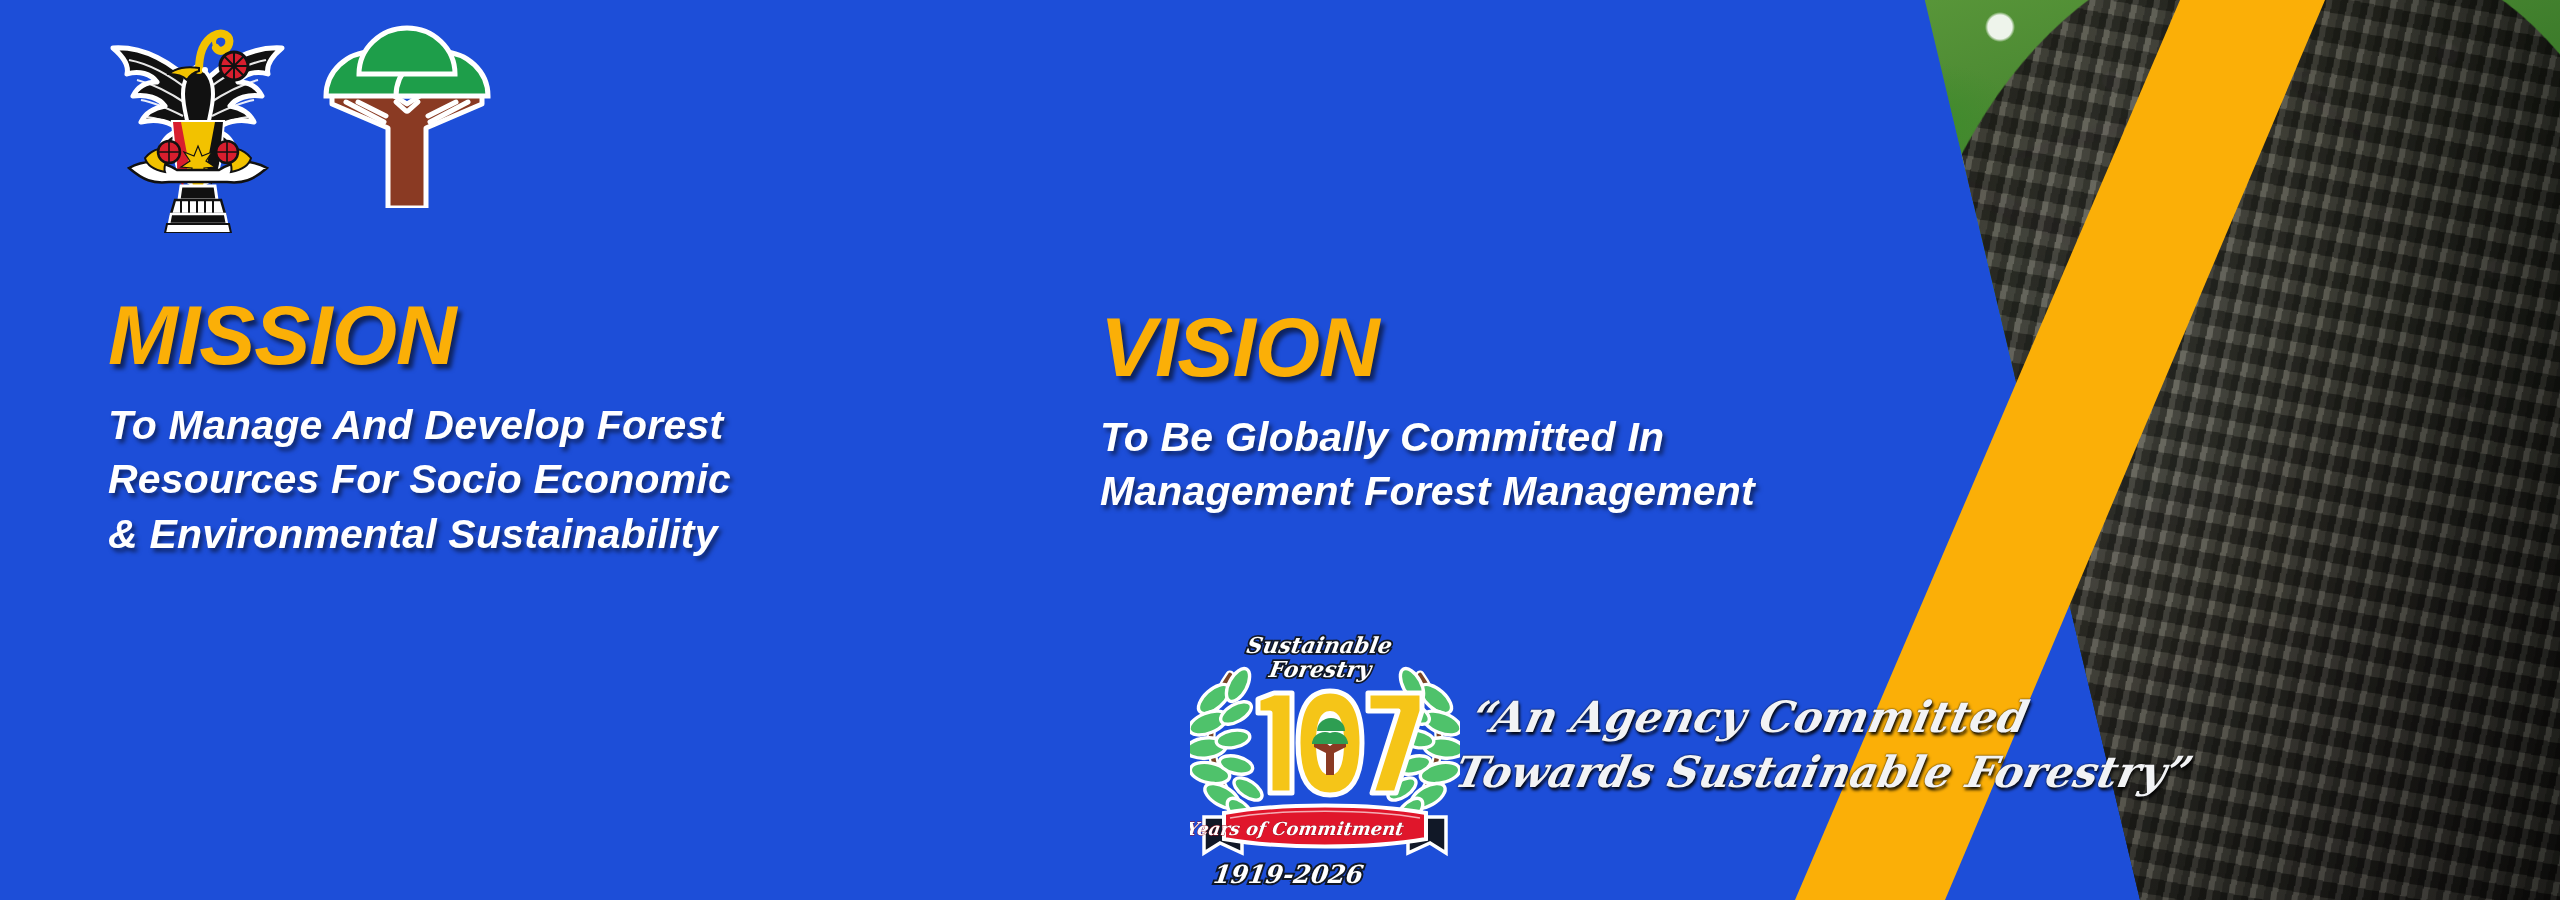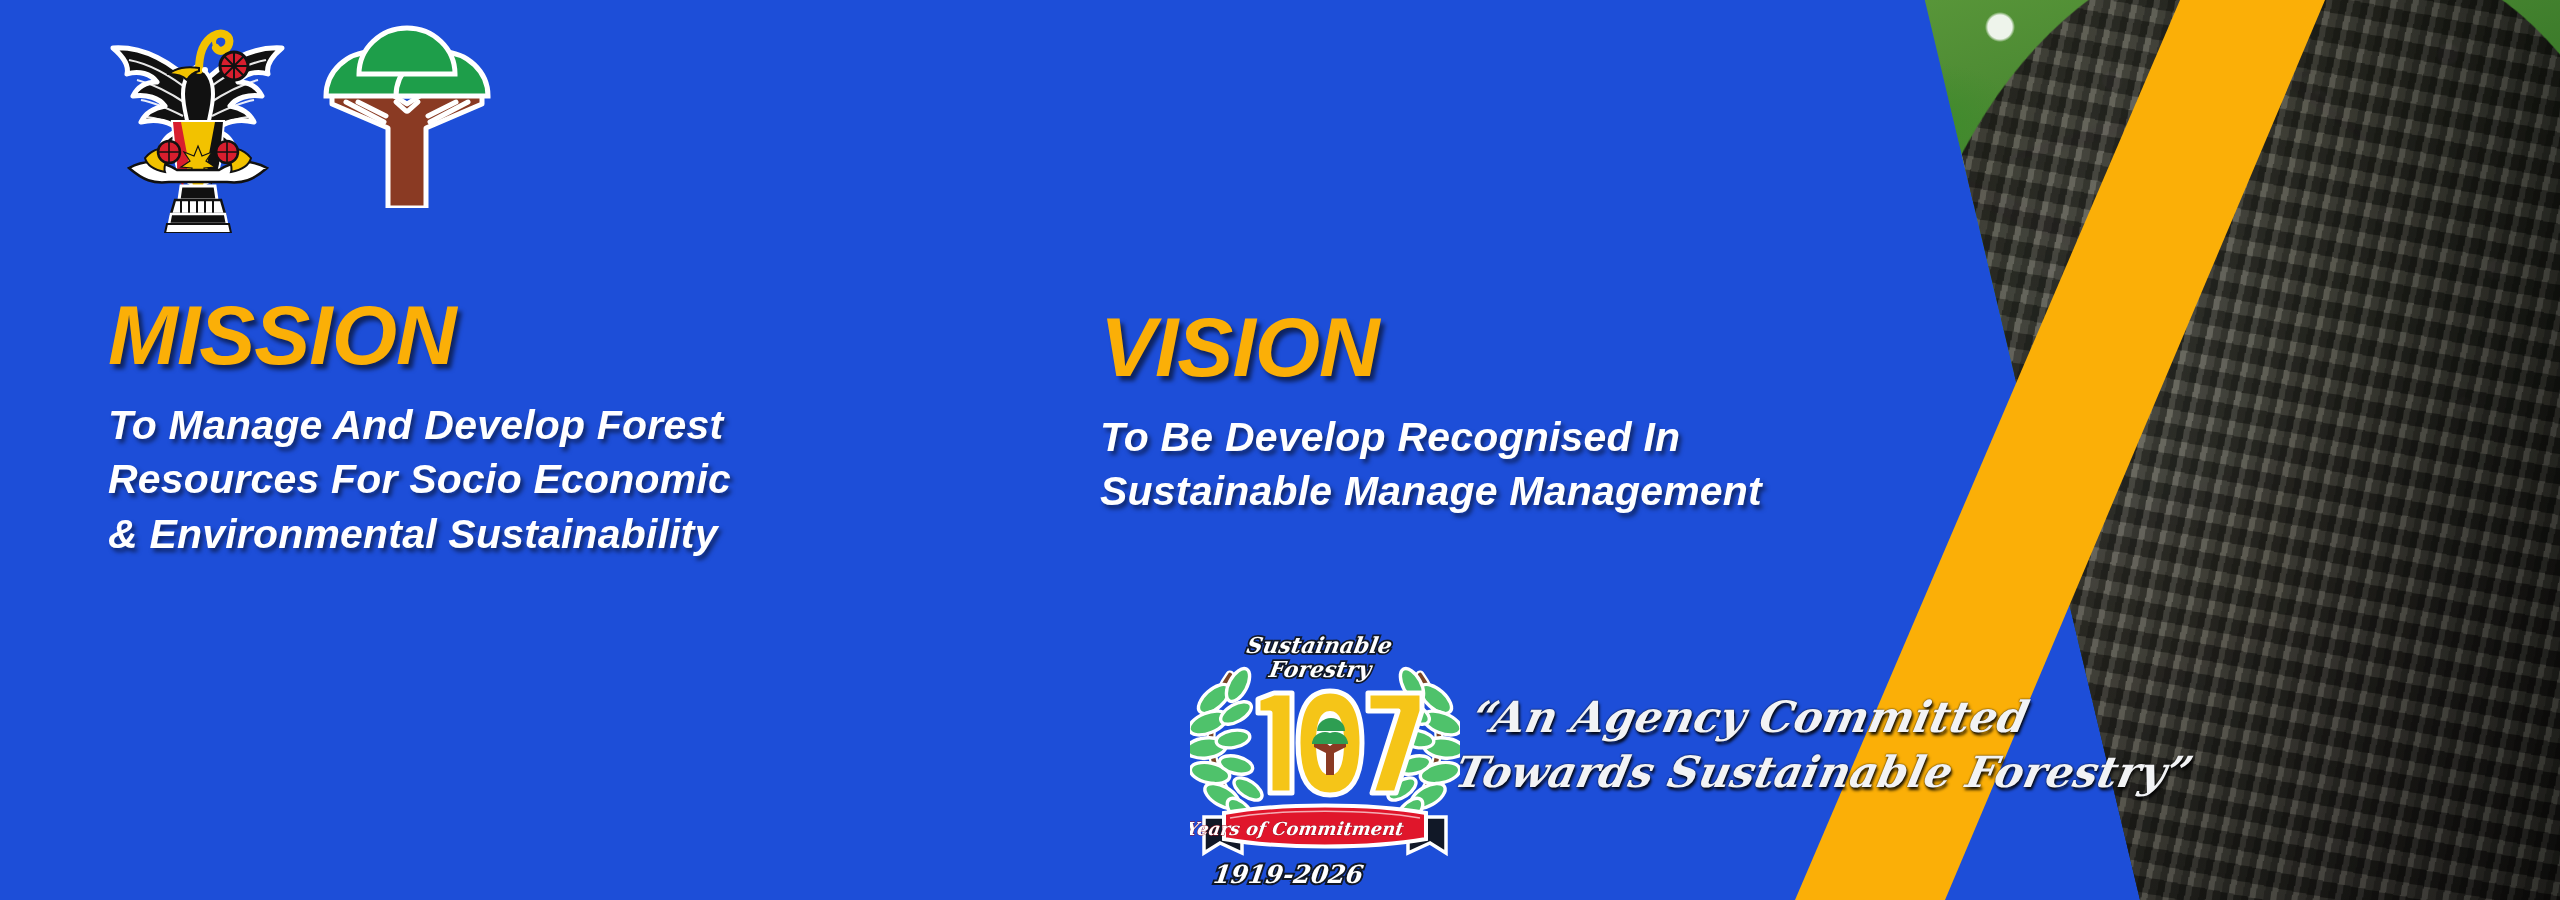--- a/index.html
+++ b/index.html
@@ -244,22 +244,22 @@
       <div class="body-text">
         <div class="body-line">To Manage And Develop Forest</div>
         <div class="body-line">Resources For Socio Economic</div>
         <div class="body-line">&amp; Environmental Sustainability</div>
       </div>
     </div>
 
     <div class="col" id="vision-col">
       <div class="heading">VISION</div>
       <div class="body-text">
-        <div class="body-line">To Be Develop Recognised In</div>
-        <div class="body-line">Sustainable Manage Management</div>
+        <div class="body-line">To Be Globally Committed In</div>
+        <div class="body-line">Management Forest Management</div>
       </div>
     </div>
 
     <svg id="emblem" viewBox="0 0 270 275">
       <defs>
         <path id="arcTop" d="M70,92 A78,72 0 0 1 200,92"></path>
       </defs>
 
       <g>
         <path d="M40 60 C14 96 12 158 52 196" fill="none" stroke="#ffffff" stroke-width="9" stroke-linecap="round"></path>

